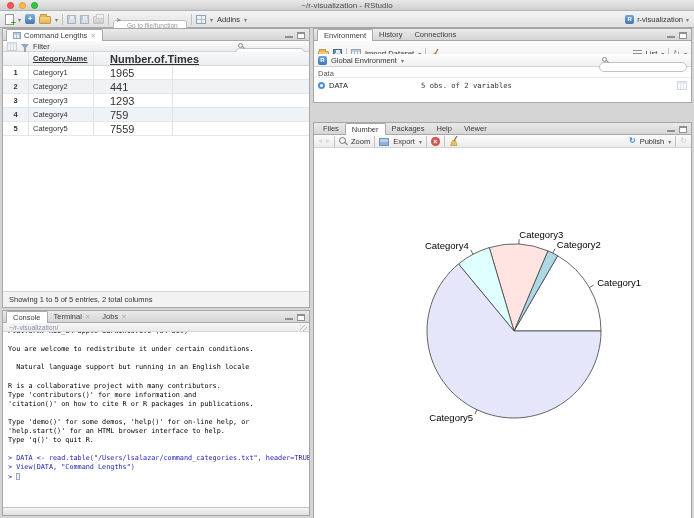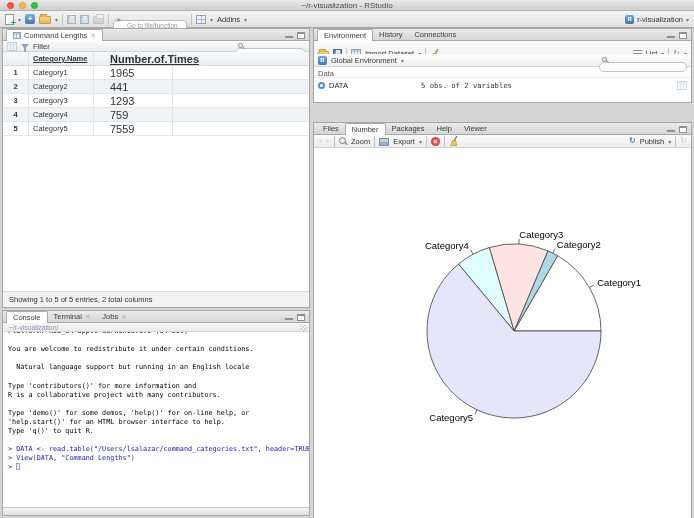--- a/index.html
+++ b/index.html
@@ -262,22 +262,23 @@
     <span class="grip"></span>
   </div>
   <div class="con-body">
     <div class="clines">
       <div class="cline">Platform: x86_64-apple-darwin13.6.0 (64-bit)</div>
       <div class="cline"></div>
       <div class="cline">You are welcome to redistribute it under certain conditions.</div>
       <div class="cline"></div>
       <div class="cline">  Natural language support but running in an English locale</div>
       <div class="cline"></div>
+      <div class="cline">R is a collaborative project with many contributors.</div>
       <div class="cline">Type 'contributors()' for more information and</div>
-      <div class="cline">R is a collaborative project with many contributors.</div>
+      <div class="cline">'citation()' on how to cite R or R packages in publications.</div>
       <div class="cline"></div>
       <div class="cline">Type 'demo()' for some demos, 'help()' for on-line help, or</div>
       <div class="cline">'help.start()' for an HTML browser interface to help.</div>
       <div class="cline">Type 'q()' to quit R.</div>
       <div class="cline"></div>
       <div class="cline cmd"><span>&gt; </span><span>DATA &lt;- read.table("/Users/lsalazar/command_categories.txt", header=TRUE)</span></div>
       <div class="cline cmd"><span>&gt; </span><span>View(DATA, "Command Lengths")</span></div>
       <div class="cline cmd"><span>&gt; </span><span class="cursor"></span></div>
     </div>
   </div>

